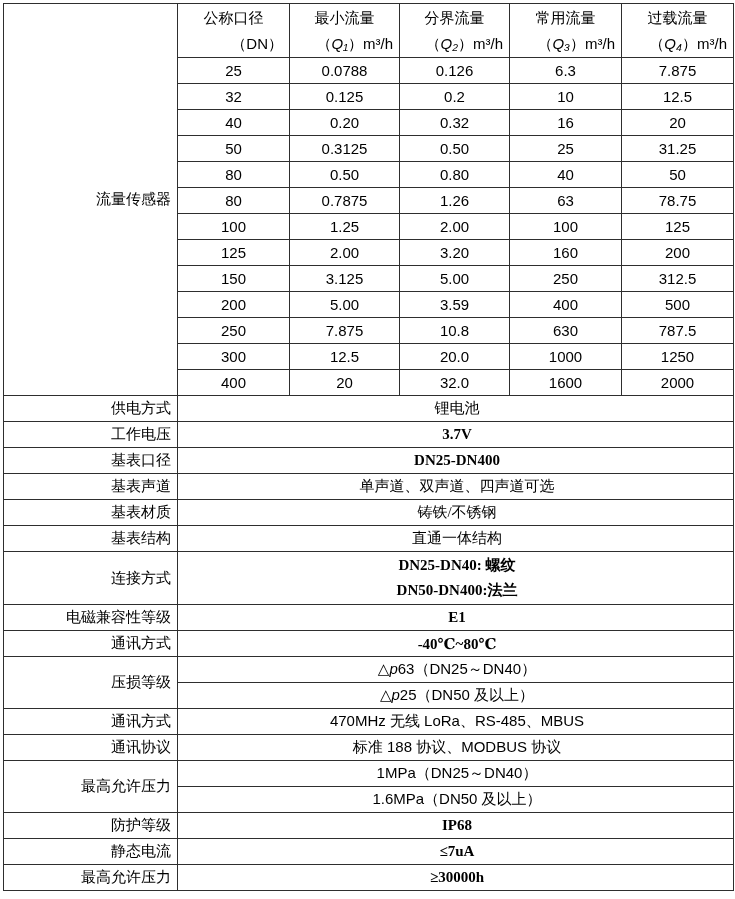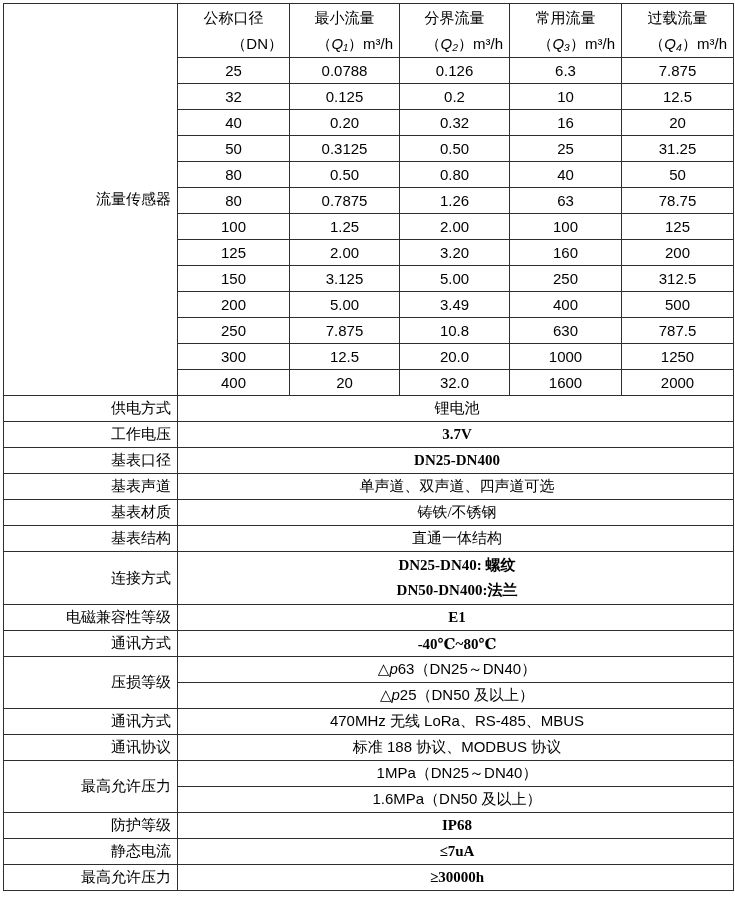--- a/index.html
+++ b/index.html
@@ -139,21 +139,21 @@
   <tr class="data-row">
     <td class="num">150</td>
     <td class="num">3.125</td>
     <td class="num">5.00</td>
     <td class="num">250</td>
     <td class="num">312.5</td>
   </tr>
   <tr class="data-row">
     <td class="num">200</td>
     <td class="num">5.00</td>
-    <td class="num">3.49</td>
+    <td class="num">3.59</td>
     <td class="num">400</td>
     <td class="num">500</td>
   </tr>
   <tr class="data-row">
     <td class="num">250</td>
     <td class="num">7.875</td>
     <td class="num">10.8</td>
     <td class="num">630</td>
     <td class="num">787.5</td>
   </tr>

